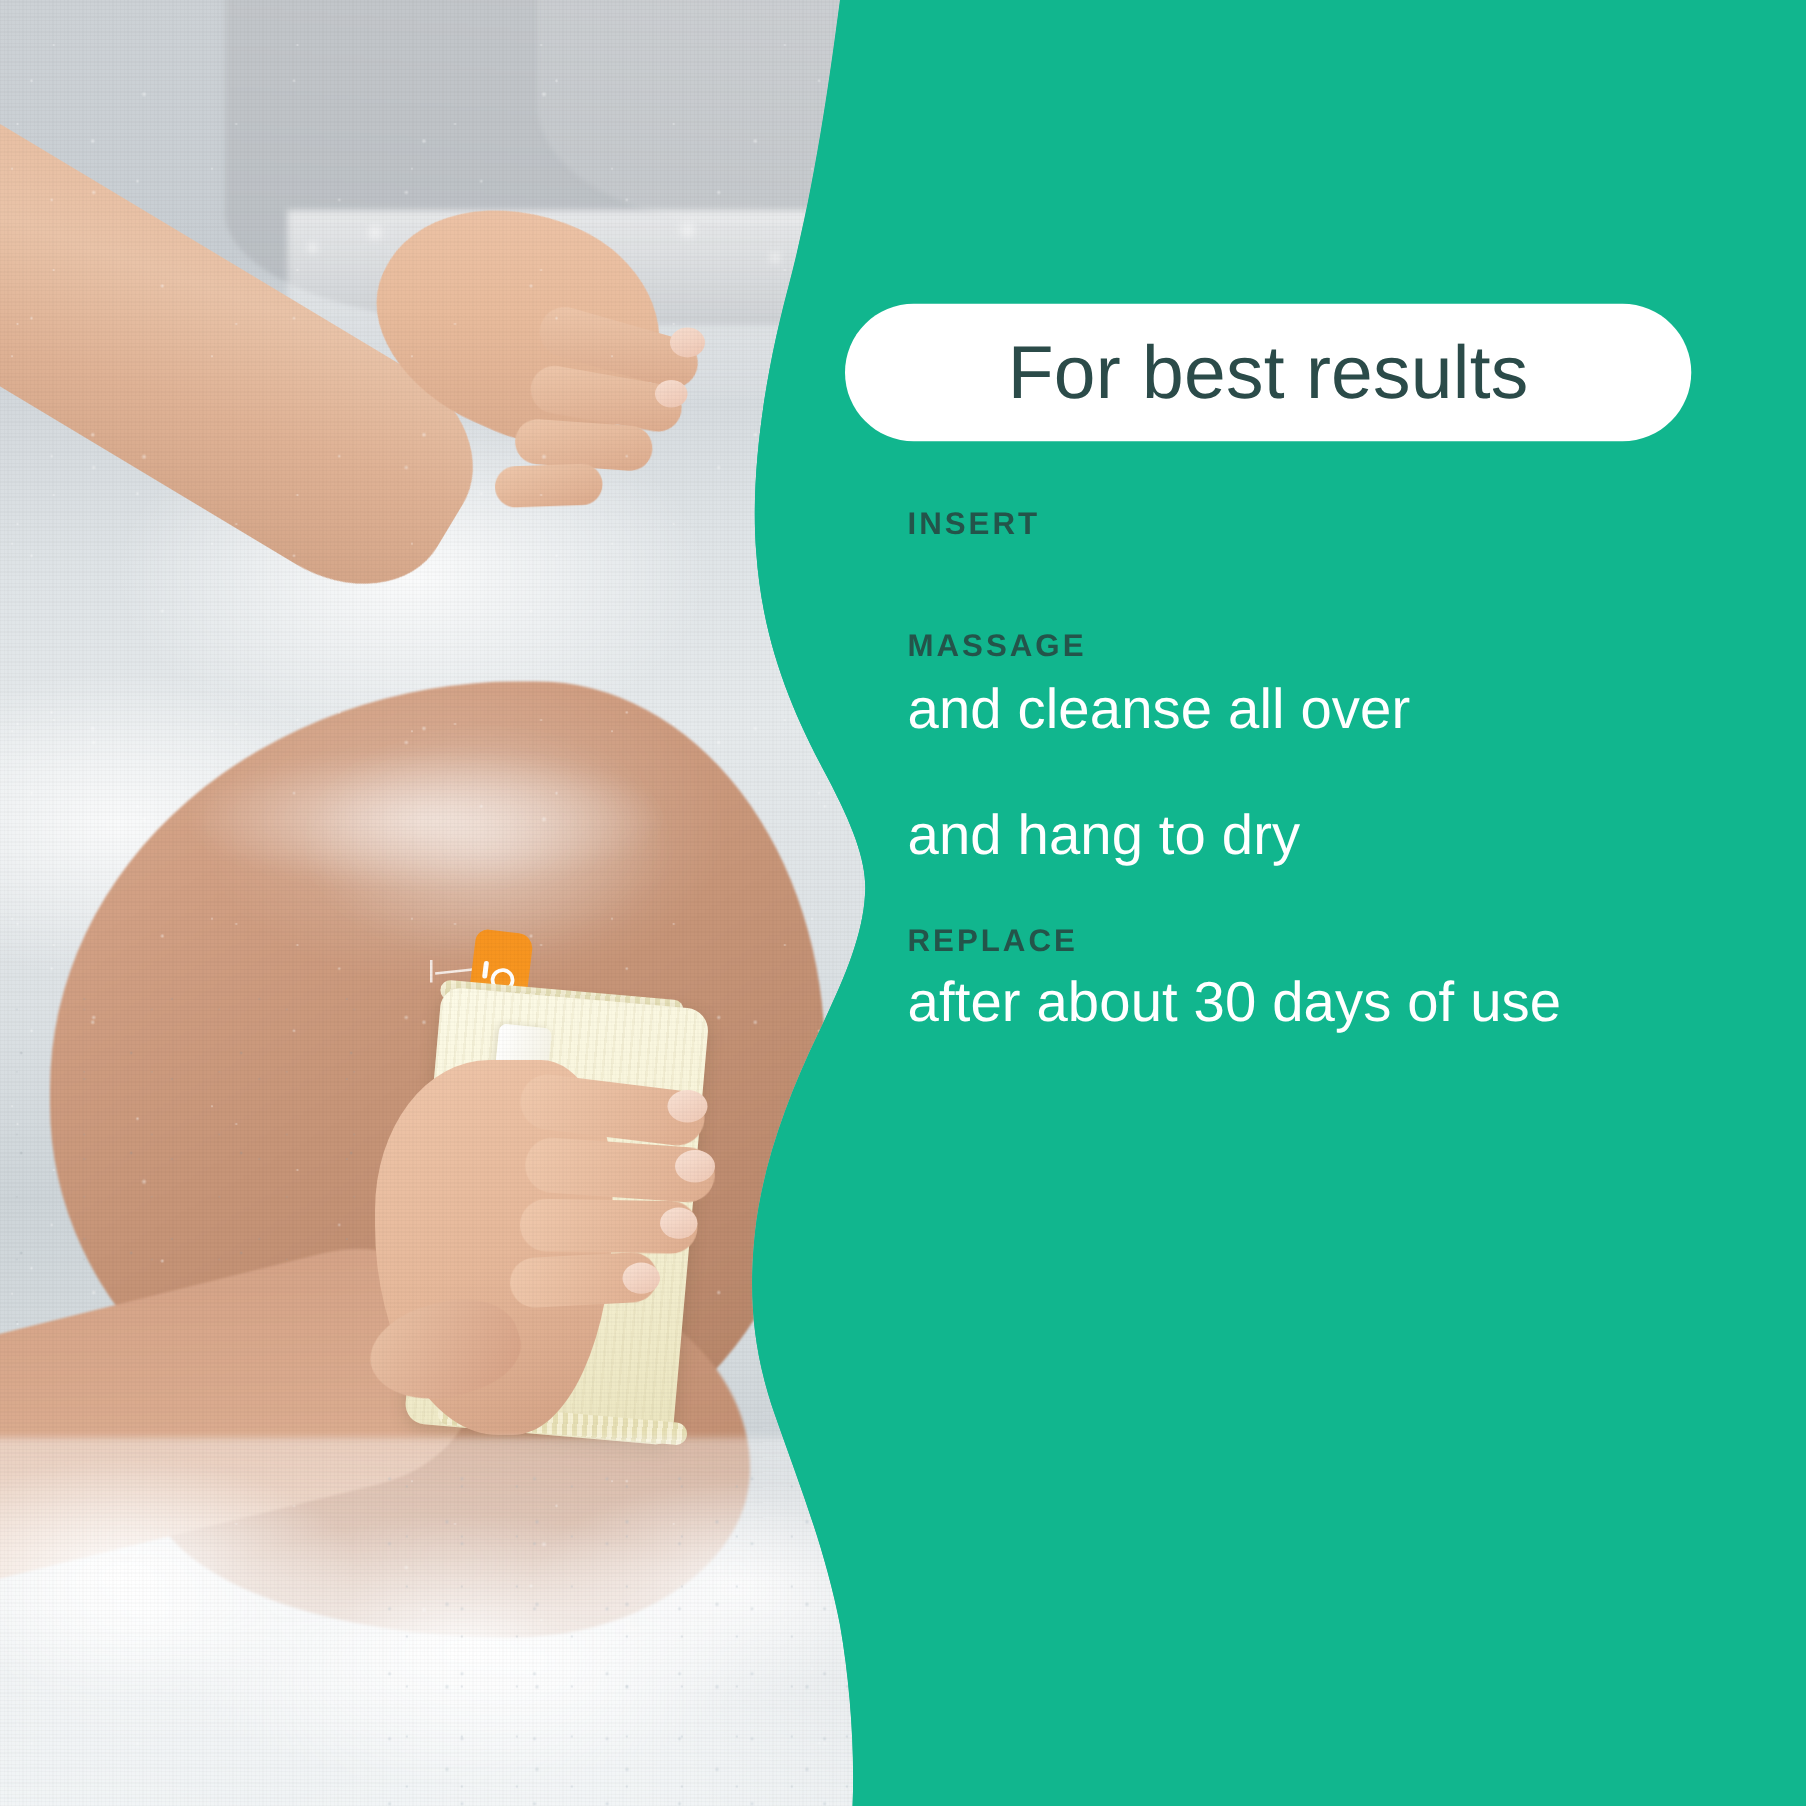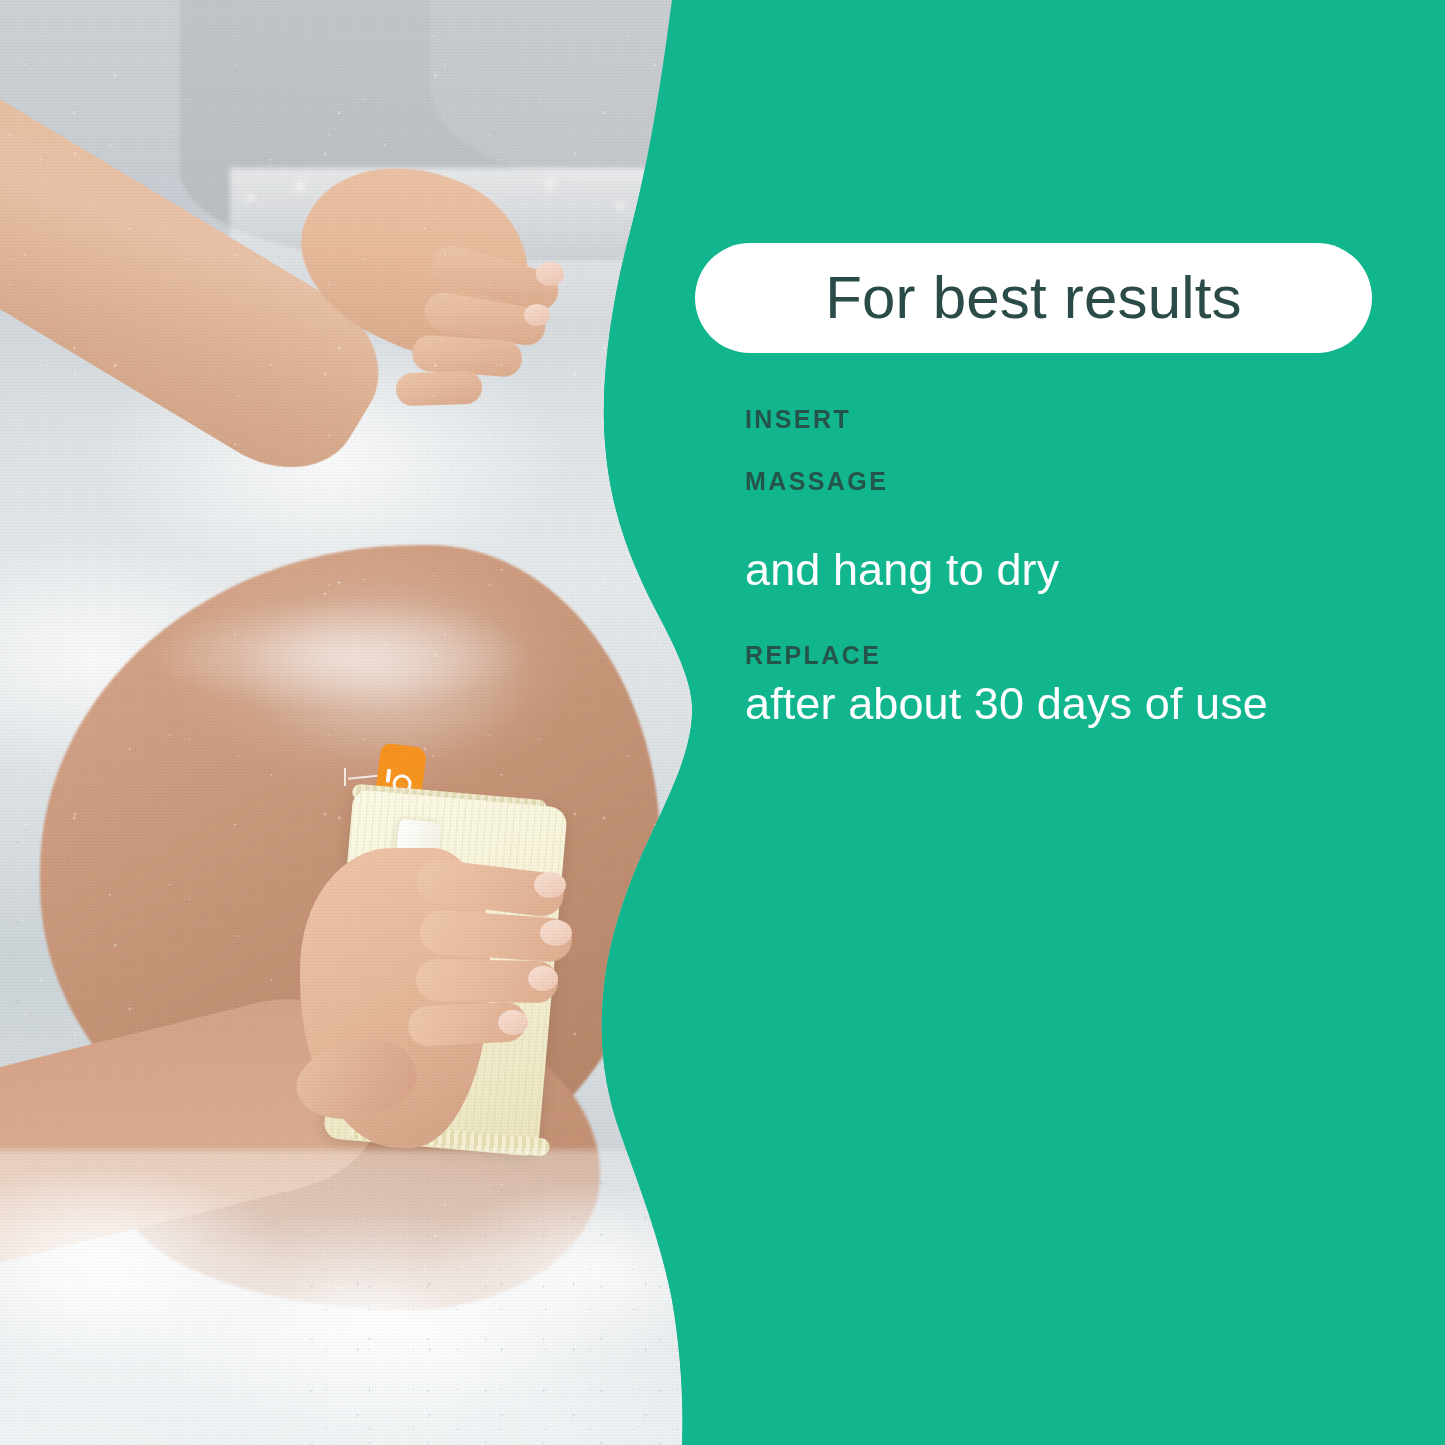--- a/index.html
+++ b/index.html
@@ -434,21 +434,21 @@
     inset: 0;
     width: 1445px;
     height: 1445px;
     pointer-events: none;
   }
   .green-panel svg { display: block; }
 
   
   .content {
     position: absolute;
-    left: 695px;
+    left: 676px;
     top: 0;
     width: 750px;
     height: 1445px;
   }
 
   .title-pill {
     position: absolute;
     left: 0;
     top: 243px;
     width: 677px;
@@ -488,21 +488,21 @@
   }
   .step-text {
     font-size: 45px;
     font-weight: 400;
     color: #ffffff;
     line-height: 1.18;
     letter-spacing: .1px;
   }
 
   
-  .step-insert  { margin-bottom: 36px; }
+  .step-insert  { margin-bottom: 72px; }
   .step-lather  { margin-bottom: 40px; }
   .step-massage { margin-bottom: 48px; }
   .step-rinse   { margin-bottom: 46px; }
 </style>
 </head>
 <body>
 
 <div class="infographic">
 
   <svg width="0" height="0" style="position:absolute" aria-hidden="true">
@@ -603,20 +603,21 @@
 
     <div class="steps">
 
       <div class="step step-insert">
         <div class="step-label">INSERT</div>
       </div>
 
 
       <div class="step step-massage">
         <div class="step-label">MASSAGE</div>
+        <div class="step-text">and cleanse all over</div>
       </div>
 
       <div class="step step-rinse">
         <div class="step-text">and hang to dry</div>
       </div>
 
       <div class="step step-replace">
         <div class="step-label">REPLACE</div>
         <div class="step-text">after about 30 days of use</div>
       </div>

